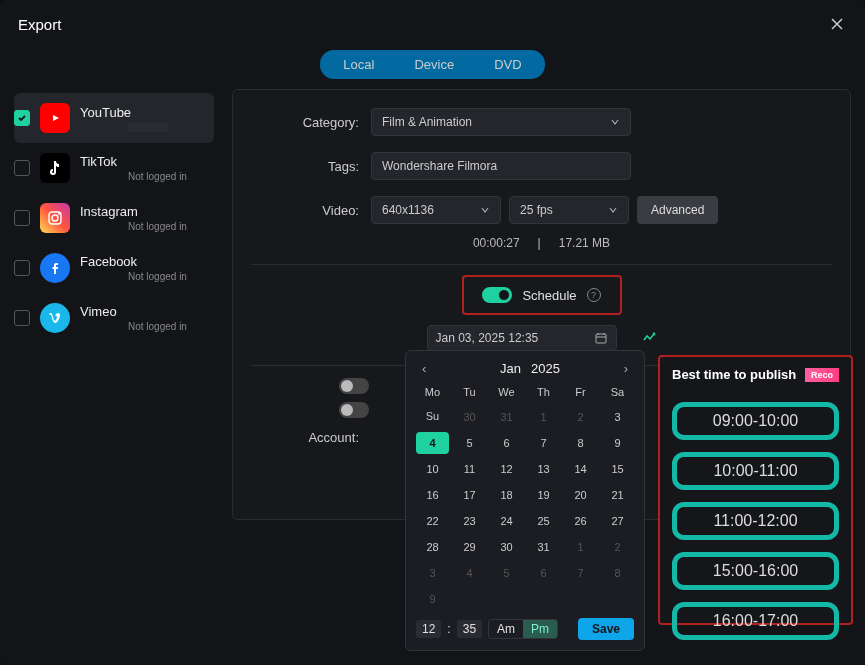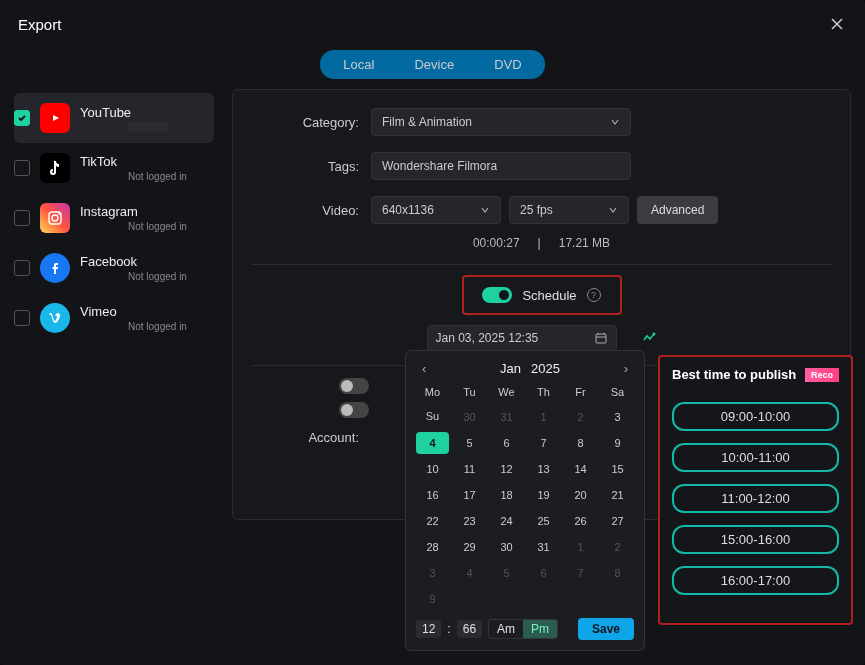--- a/index.html
+++ b/index.html
@@ -211,24 +211,24 @@
   border:2px solid #b02020;
   border-radius:4px;
   background:#14161a;
   padding:10px 12px;
   z-index:4;
 }
 .bt-head { display:flex; align-items:flex-end; justify-content:space-between; margin-bottom:20px;}
 .bt-title { font-size:13px; font-weight:600; color:#fff;}
 .reco-badge { background:linear-gradient(90deg,#ff5fa2,#ff3d7f); color:#fff; font-size:9px; font-weight:600; padding:2px 6px; border-radius:0;}
 .bt-slot {
-  border:2px solid #14b8a6;
+  border:5px solid #14b8a6;
   border-radius:12px;
   text-align:center;
-  font-size:13px;
+  font-size:16px;
   color:#ddd;
   padding:5px 0;
   margin-bottom:12px;
   cursor:pointer;
 }
 .chev { width:10px;height:10px; }
 .scrollbar { position:absolute; right:6px; top:290px; width:5px; height:52px; background:#3a3c41; border-radius:3px;}
 </style>
 </head>
 <body>
@@ -487,21 +487,21 @@
     <div class="cal-day dim">4</div>
     <div class="cal-day dim">5</div>
     <div class="cal-day dim">6</div>
     <div class="cal-day dim">7</div>
     <div class="cal-day dim">8</div>
     <div class="cal-day dim">9</div>
   </div>
   <div class="cal-foot">
     <div class="time-part">12</div>
     <span style="font-size:12px;">:</span>
-    <div class="time-part">66</div>
+    <div class="time-part">35</div>
     <div class="ampm">
       <div>Am</div>
       <div class="active">Pm</div>
     </div>
     <button class="save-btn">Save</button>
   </div>
 </div>
 
 <div class="best-time">
   <div class="bt-head">

